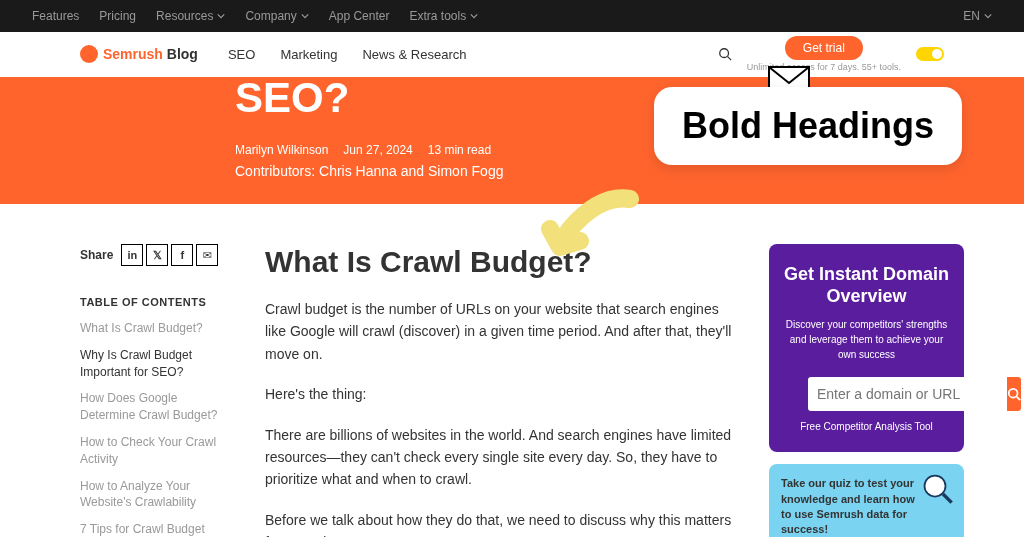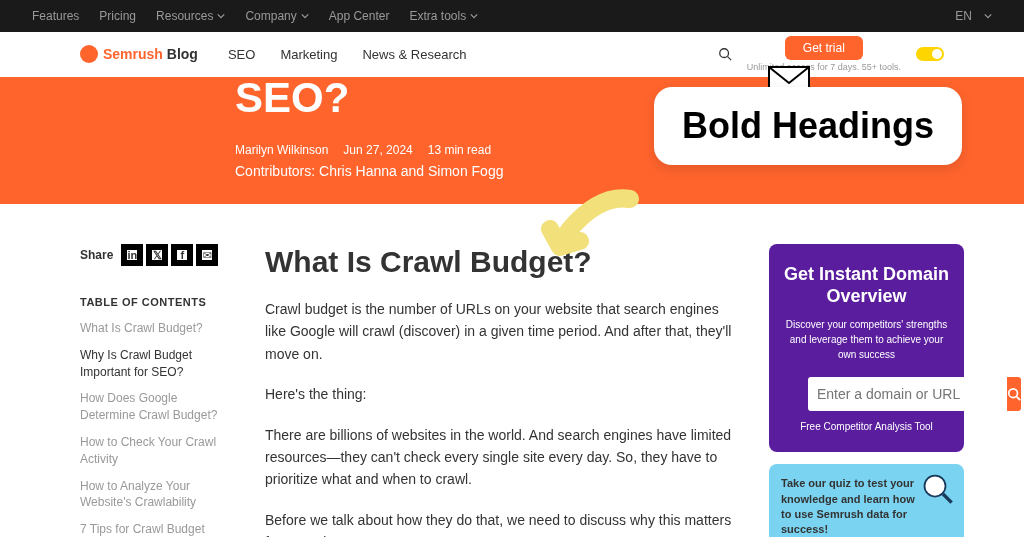--- a/index.html
+++ b/index.html
@@ -2,53 +2,53 @@
 <html><head>
   <meta charset="utf-8">
   <style>
     * { margin: 0; padding: 0; box-sizing: border-box; }
     body { font-family: -apple-system, BlinkMacSystemFont, 'Segoe UI', Helvetica, Arial, sans-serif; font-size: 13px; color: #333; background: #fff; }
     
     .top-nav { background: #1a1a1a; height: 32px; display: flex; align-items: center; padding: 0 32px; justify-content: space-between; }
     .top-nav-left { display: flex; gap: 20px; }
     .top-nav-item { color: #999; font-size: 12px; cursor: pointer; display: flex; align-items: center; gap: 4px; }
     .chevron-sm { width: 8px; height: 8px; display: inline-block; }
-    .lang { color: #999; font-size: 12px; display: flex; align-items: center; gap: 12px; }
+    .lang { color: #999; font-size: 12px; display: flex; align-items: center; gap: 4px; }
 
     .sub-nav { background: #fff; height: 45px; display: flex; align-items: center; padding: 0 80px; justify-content: space-between; border-bottom: 1px solid transparent; }
     .sub-nav-left { display: flex; align-items: center; gap: 30px; }
     .logo { display: flex; align-items: center; gap: 5px; font-weight: bold; font-size: 14px; color: #333; }
     .logo-icon { width: 18px; height: 18px; background: #ff642d; border-radius: 50%; position: relative; }
     .logo-text .orange { color: #ff642d; }
     .sub-nav-links { display: flex; gap: 25px; }
     .sub-nav-link { color: #333; font-size: 13px; font-weight: 500; cursor: pointer; }
     .sub-nav-right { display: flex; align-items: center; gap: 15px; }
     .search-icon { width: 14px; height: 14px; }
     .trial-wrap { display: flex; flex-direction: column; align-items: center; }
-    .trial-btn { background: #ff642d; color: #fff; padding: 5px 18px; border-radius: 6px; font-size: 12px; cursor: pointer; }
+    .trial-btn { background: #ff642d; color: #fff; padding: 5px 18px; border-radius: 12px; font-size: 12px; cursor: pointer; }
     .trial-sub { font-size: 9px; color: #999; margin-top: 2px; }
     .toggle { width: 28px; height: 14px; background: #ffd500; border-radius: 7px; position: relative; }
     .toggle::after { content: ''; position: absolute; width: 10px; height: 10px; background: #fff; border-radius: 50%; top: 2px; right: 2px; }
 
     .hero { background: #ff642d; padding: 0 0 25px 0; position: relative; overflow: visible; }
     .hero-inner { padding: 0 235px 0 235px; position: relative; }
     .hero-title { color: #fff; font-size: 42px; font-weight: 800; line-height: 1; margin-bottom: 24px; }
     .hero-meta { color: #fff; font-size: 12px; display: flex; gap: 15px; margin-bottom: 6px; }
     .hero-contrib { color: #fff; font-size: 14px; }
     .bold-callout { position: absolute; right: 62px; top: 10px; background: #fff; border-radius: 18px; padding: 18px 28px; font-size: 36px; font-weight: 800; color: #000; box-shadow: 0 4px 12px rgba(0,0,0,0.12); }
     .envelope-deco { position: absolute; right: 200px; top: -20px; width: 60px; height: 50px; }
 
     .main-wrap { display: flex; padding: 40px 60px 0 80px; gap: 35px; position: relative; }
     .arrow-deco { position: absolute; left: 540px; top: -15px; width: 100px; height: 70px; }
 
     .sidebar-left { width: 150px; flex-shrink: 0; }
     .share-row { display: flex; align-items: center; gap: 8px; margin-bottom: 30px; }
     .share-label { font-size: 12px; font-weight: 600; }
     .share-icons { display: flex; gap: 3px; }
-    .share-icon { width: 22px; height: 22px; border: 6px solid #000000; display: flex; align-items: center; justify-content: center; cursor: pointer; font-size: 11px; }
+    .share-icon { width: 22px; height: 22px; border: 1px solid #000000; display: flex; align-items: center; justify-content: center; cursor: pointer; font-size: 11px; }
     .toc-title { font-size: 11px; font-weight: 700; margin-bottom: 12px; letter-spacing: 0.5px; }
     .toc-item { font-size: 12px; color: #999; margin-bottom: 10px; cursor: pointer; line-height: 1.4; }
     .toc-item.active { color: #333; font-weight: 500; }
 
     .content { flex: 1; max-width: 480px; }
     .content h2 { font-size: 30px; font-weight: 800; margin-bottom: 18px; line-height: 1.2; }
     .content p { font-size: 14px; line-height: 1.6; margin-bottom: 18px; color: #333; }
 
     .sidebar-right { width: 195px; flex-shrink: 0; }
     .widget-purple { background: #5a1d9e; border-radius: 8px; padding: 20px 15px; text-align: center; color: #fff; margin-bottom: 12px; }

